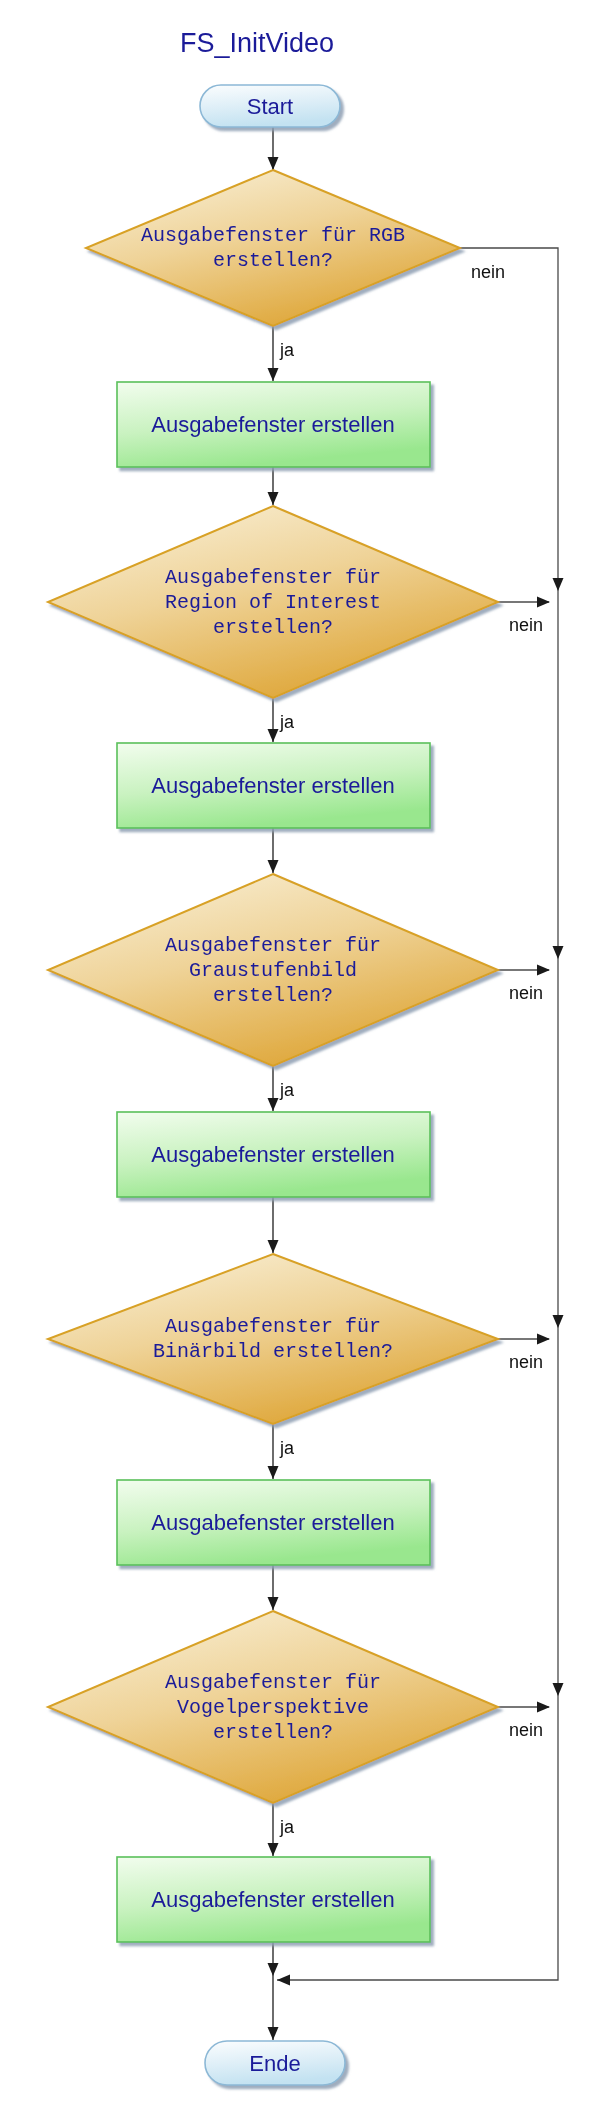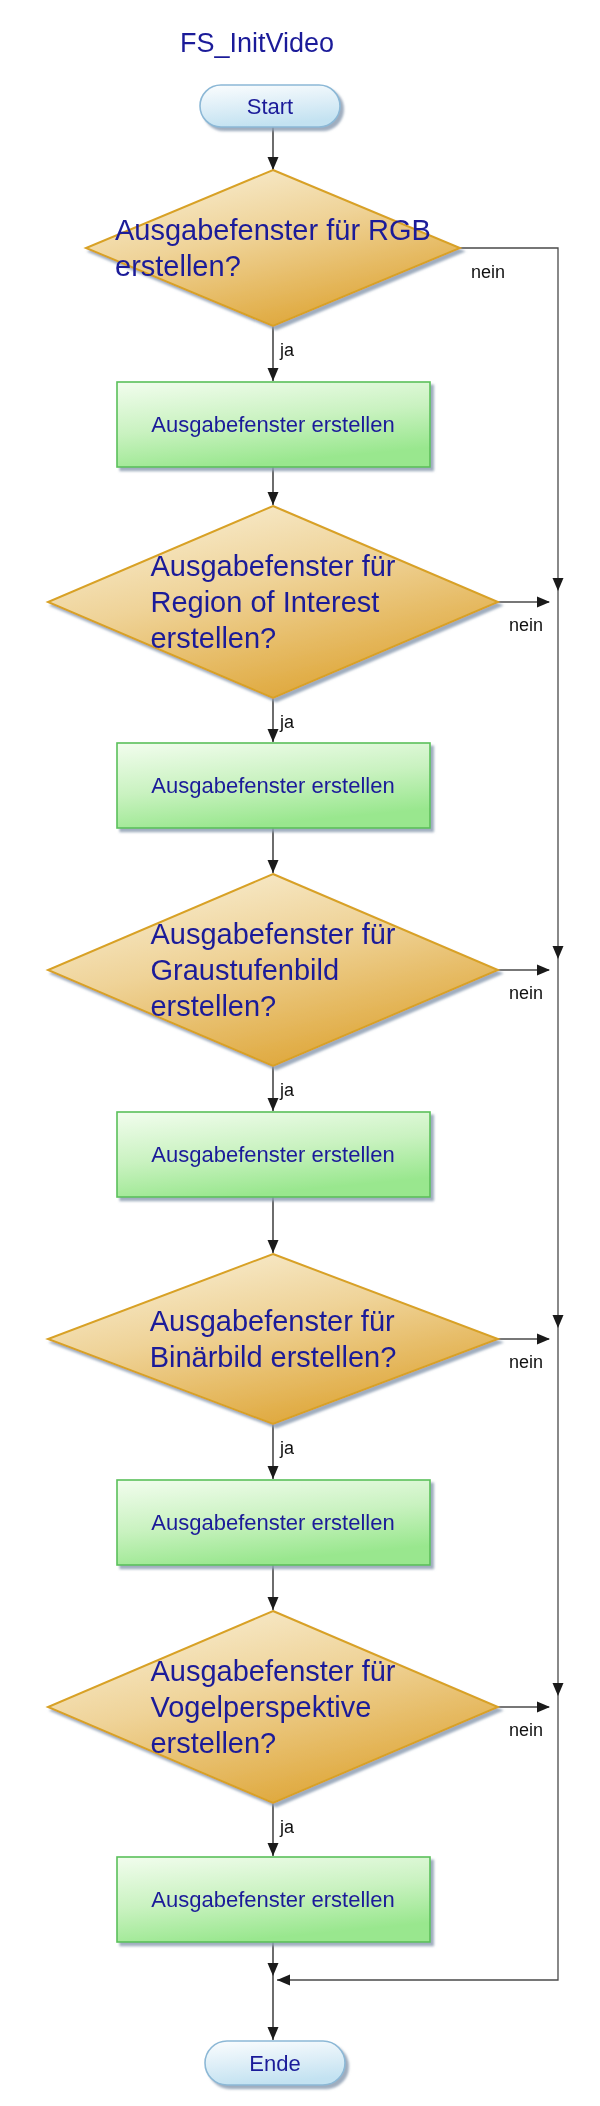--- a/index.html
+++ b/index.html
@@ -19,26 +19,26 @@
   .node-text {
     font-size: 22px;
     fill: #1b1b99;
   }
   .branch-text {
     font-size: 18px;
     fill: #111111;
   }
   .dlabel-wrap { width: 100%; height: 100%; display: flex; align-items: center; justify-content: center; }
   .dlabel {
-    text-align: left;
+    text-align: center;
     white-space: pre-line;
-    font-size: 29px;
+    font-size: 20px;
     line-height: 1.25;
     color: #1b1b99;
-    font-family: Liberation Sans, sans-serif;
+    font-family: Liberation Mono, monospace;
   }
   .edge { fill: none; }
   .arrow { fill: #1a1a1a; stroke: none; }
 </style>
 </head>
 <body>
 
 <div class="page">
 <svg width="600" height="2106" viewBox="0 0 600 2106">
   <defs>

